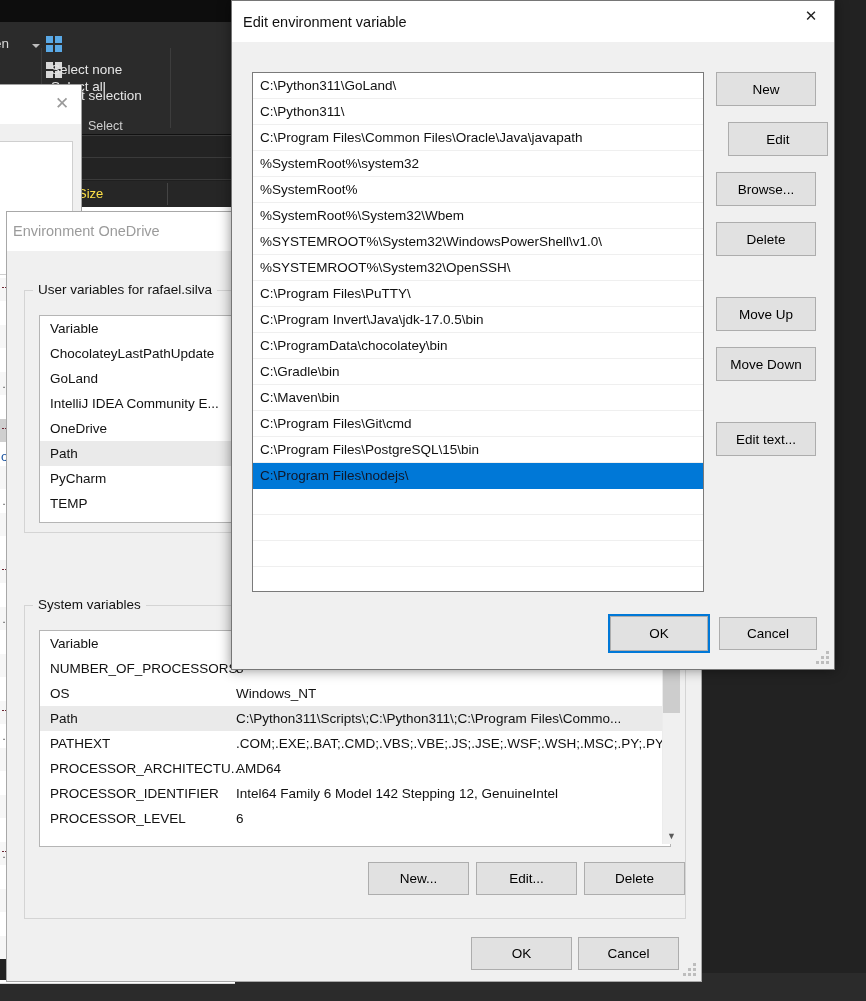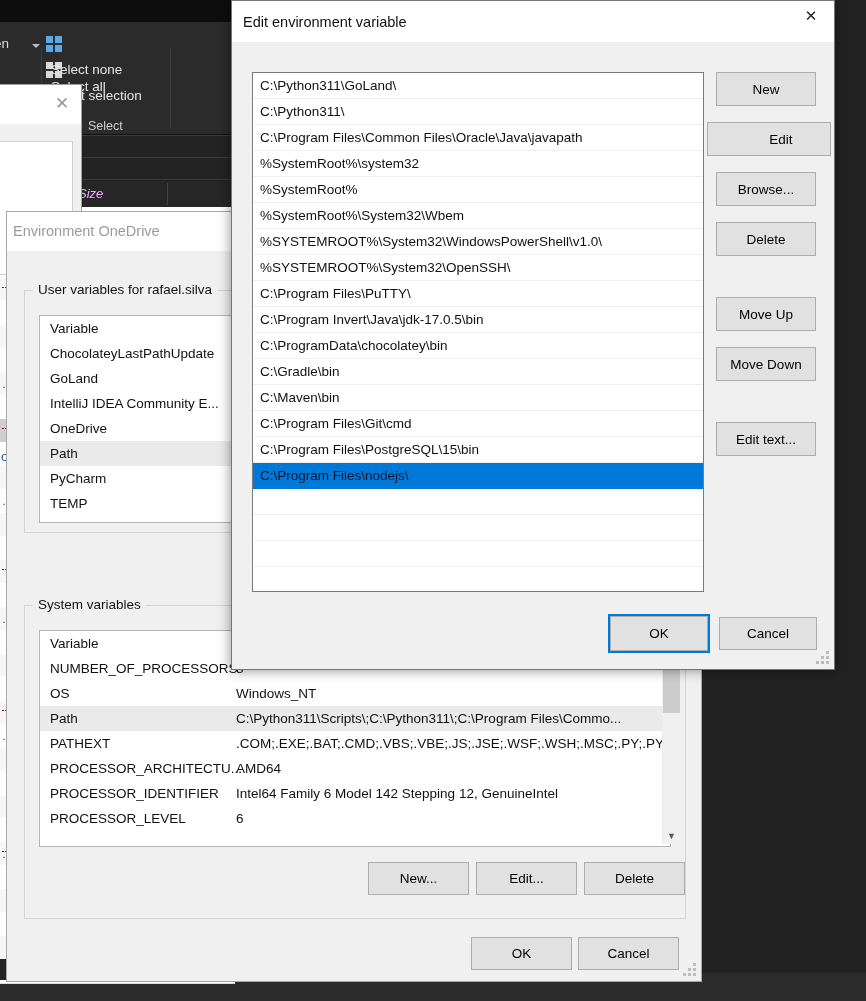--- a/index.html
+++ b/index.html
@@ -26,21 +26,21 @@
   .ribbon-caret{position:absolute;width:0;height:0;border-left:4px solid transparent;border-right:4px solid transparent;border-top:4px solid #bdbdbd;}
   .sel-item{position:absolute;left:51px;color:#e6e6e6;font-size:13.5px;white-space:nowrap;}
   .sel-icon{position:absolute;left:46px;width:17px;height:17px;}
   .sel-icon i{position:absolute;width:7px;height:7px;display:block;}
   #ribbon-group-label{position:absolute;left:88px;top:119px;color:#cfcfcf;font-size:12.5px;}
   #ribbon-bottom-rule{position:absolute;left:0;top:134px;width:700px;height:1px;background:#111;}
   #explorer-strip2{position:absolute;left:0;top:135px;width:700px;height:45px;background:#232323;}
   #explorer-strip2 .rule{position:absolute;left:0;width:700px;height:1px;background:#3a3a3a;}
   #col-header{position:absolute;left:0;top:181px;width:700px;height:26px;background:#262626;}
   #col-header .divider{position:absolute;top:2px;width:1px;height:22px;background:#444;}
-  #col-header .ctext{position:absolute;top:5px;color:#f0abfc;font-size:13px;font-style:italic;}
+  #col-header .ctext{position:absolute;top:5px;color:#fde047;font-size:13px;}
   #file-rows{position:absolute;left:0;top:207px;width:235px;bottom:21px;background:#f3f3f3;}
   #file-rows .frow{position:absolute;left:0;width:235px;height:23.5px;border-bottom:1px solid #dcdcdc;background:#fff;}
   #file-rows .frow.alt{background:#f6f6f6;}
   #file-rows .frow.selrow{background:#cfcfcf;}
   #file-rows .fdots{position:absolute;left:2px;top:6px;color:#333;font-size:11px;}
   #file-rows .fdash{position:absolute;left:2px;top:9px;width:14px;border-top:1px dotted #6b2430;}
   #ol-text{position:absolute;left:1px;top:449px;color:#1a53a0;font-size:13px;}
   #explorer-bottom{position:absolute;left:0;bottom:0;width:700px;height:21px;background:#232323;}
 
   
@@ -301,19 +301,19 @@
 
   <div class="grip" style="right:4px;bottom:4px;">
     <i style="left:10px;top:0;"></i>
     <i style="left:5px;top:5px;"></i>
       <i style="left:10px;top:5px;"></i>
     <i style="left:0;top:10px;"></i>
       <i style="left:5px;top:10px;"></i>
       <i style="left:10px;top:10px;"></i>
   </div>
 <div class="sidebtn" style="left: 484px; top: 71px;">New</div>
-    <div class="sidebtn" style="left: 475px; top: 121px; padding-left: 24px;">Edit</div>
+    <div class="sidebtn" style="left: 496px; top: 121px;">Edit</div>
     <div class="sidebtn" style="left: 484px; top: 171px;">Browse...</div>
     <div class="sidebtn" style="left: 484px; top: 221px;">Delete</div>
     <div class="sidebtn" style="left: 484px; top: 296px;">Move Up</div>
     <div class="sidebtn" style="left: 484px; top: 346px;">Move Down</div>
     <div class="sidebtn" style="left: 484px; top: 421px;">Edit text...</div>
   </div>
 
 </body></html>

